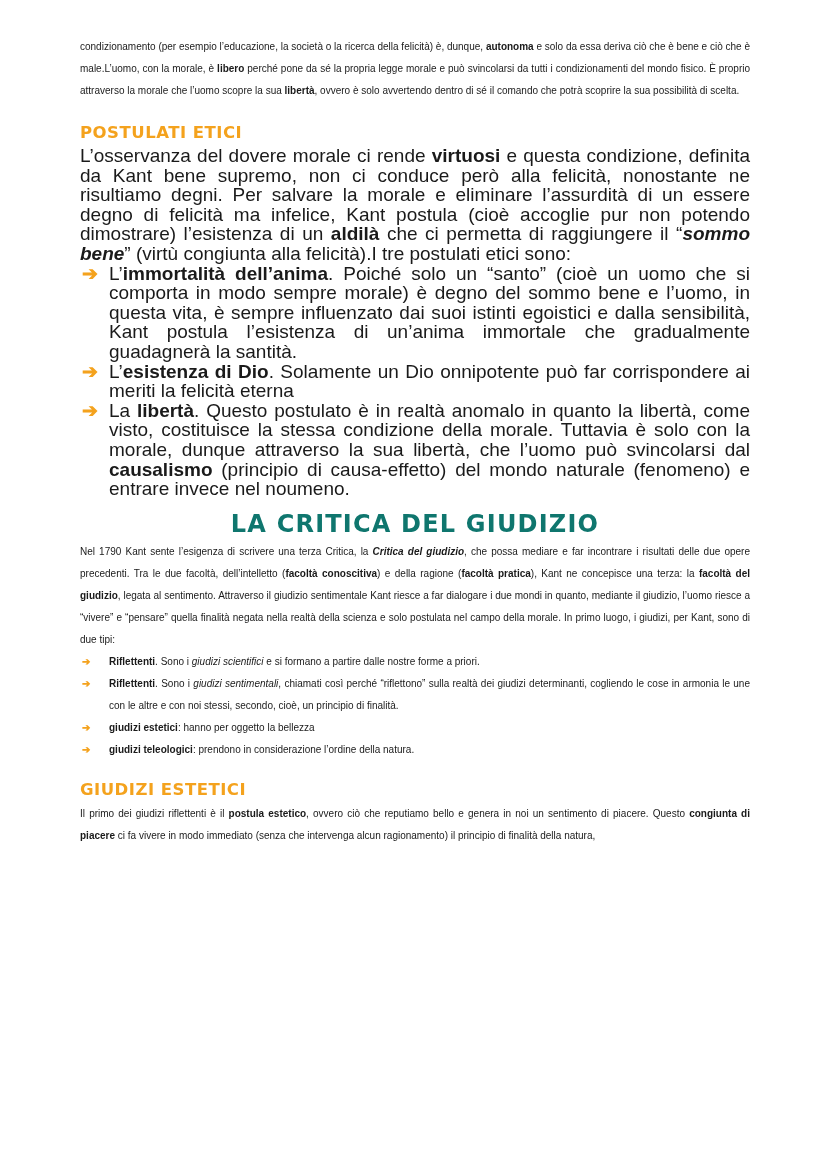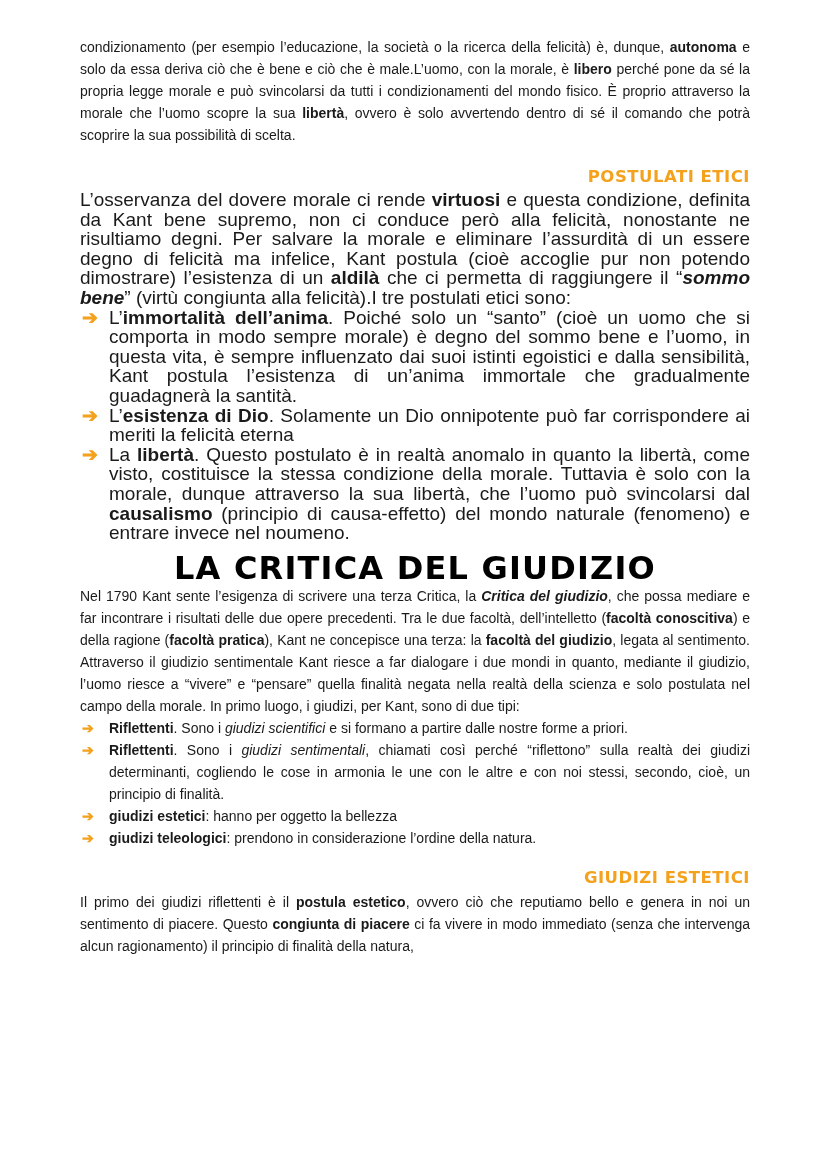--- a/index.html
+++ b/index.html
@@ -1,29 +1,29 @@
 <!DOCTYPE html>
 <html><head>
 <meta charset="utf-8">
 <style>
   html, body { margin: 0; padding: 0; background: #ffffff; }
   body { width: 828px; height: 1169px; overflow: hidden; position: relative; }
   .page {
     position: absolute; left: 80px; top: 36px; width: 670px;
     font-family: "Liberation Sans", sans-serif; color: #1a1a1a;
   }
-  .p-lg { font-size: 14px; line-height: 22px; text-align: justify; margin: 0; }
+  .p-lg { font-size: 10px; line-height: 22px; text-align: justify; margin: 0; }
   .p-sm { font-size: 19px; line-height: 19.6px; text-align: justify; margin: 0; }
   .h-sub {
     font-family: "DejaVu Sans", sans-serif; font-weight: bold; color: #f4a21d;
-    font-size: 16.5px; letter-spacing: 0.5px; margin: 0; line-height: 22px; text-align: right;
+    font-size: 16.5px; letter-spacing: 0.5px; margin: 0; line-height: 22px;
   }
   .h-main {
-    font-family: "DejaVu Sans", sans-serif; font-weight: bold; color: #000000;
-    font-size: 32px; letter-spacing: 1.2px; text-align: center; margin: 0; line-height: 30px;
+    font-family: "DejaVu Sans", sans-serif; font-weight: bold; color: #0f766e;
+    font-size: 24px; letter-spacing: 1.2px; text-align: center; margin: 0; line-height: 30px;
   }
   ul.arrows { list-style: none; margin: 0; padding: 0; }
   ul.arrows li { position: relative; padding-left: 29px; }
   ul.arrows li .arrow { position: absolute; left: 2px; top: 0; color: #f4a21d; font-weight: bold; }
   b { font-weight: bold; }
 </style>
 </head>
 <body>
 
 <div class="page">

